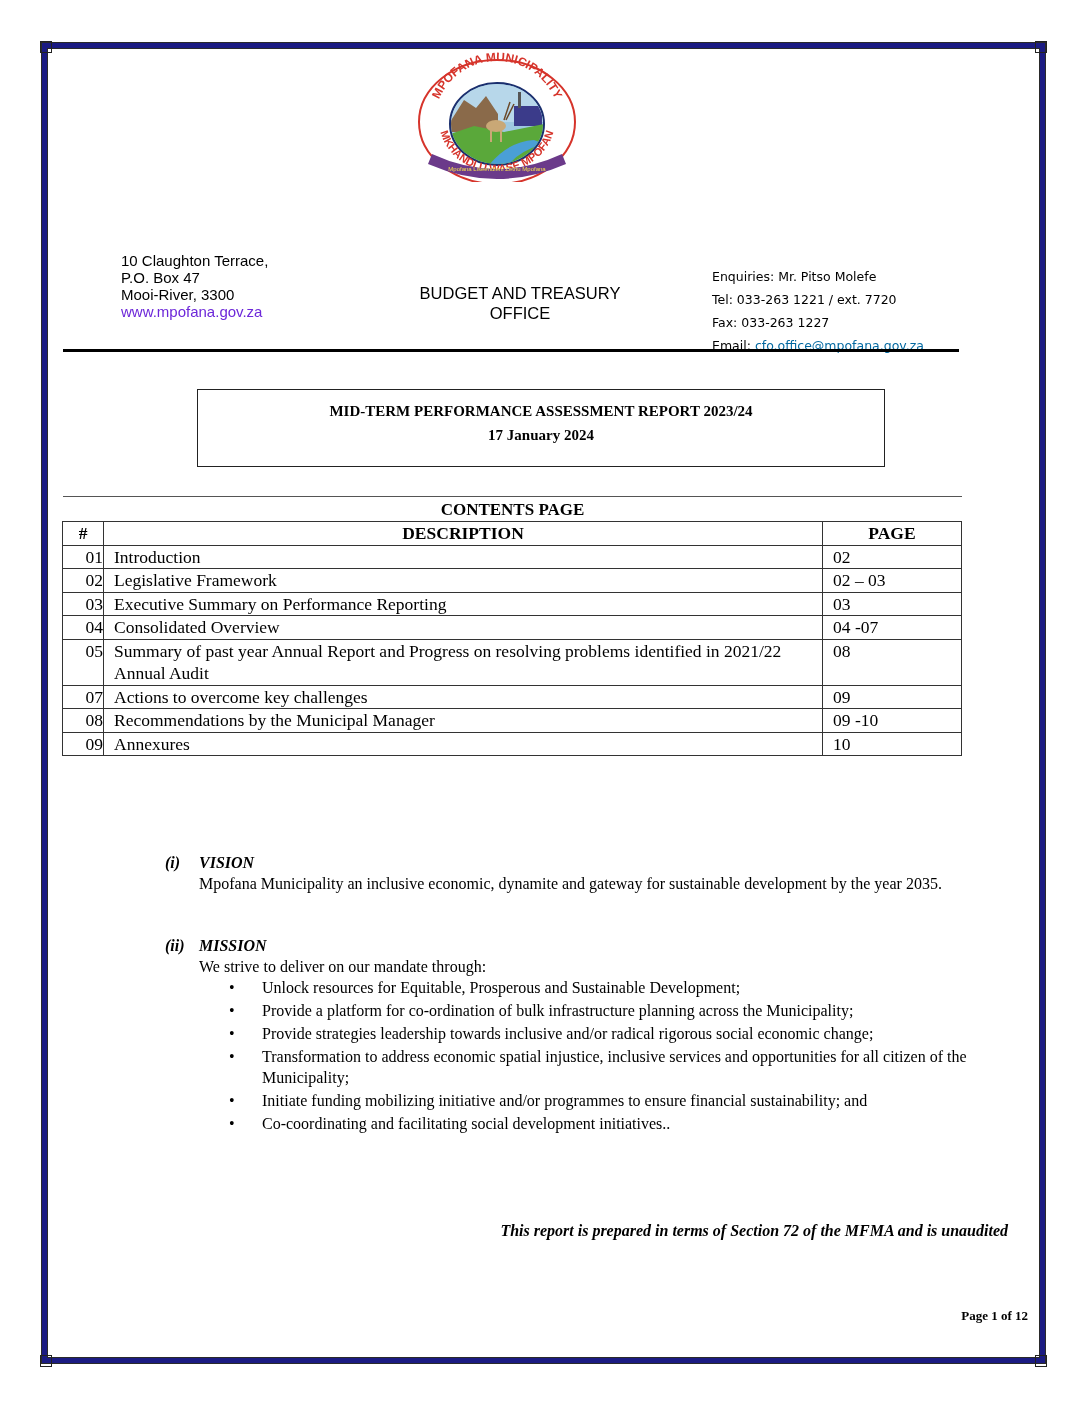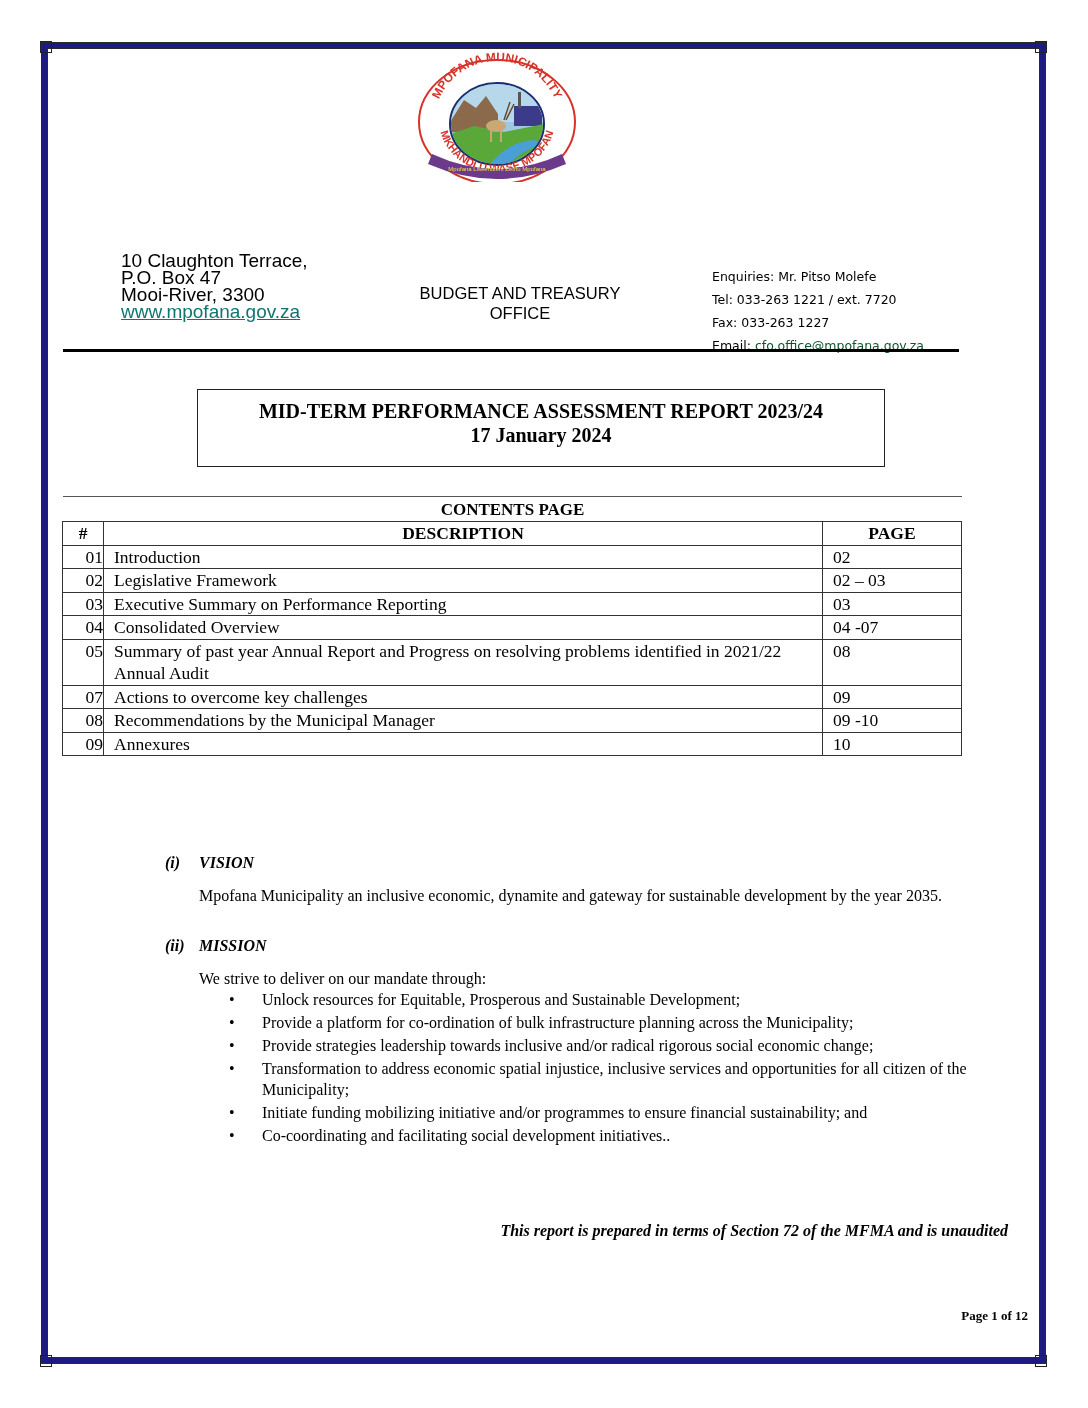--- a/index.html
+++ b/index.html
@@ -1,37 +1,37 @@
 <!DOCTYPE html>
 <html><head>
 <meta charset="utf-8">
 <style>
   html, body { margin:0; padding:0; background:#ffffff; }
   body { width:1088px; height:1408px; position:relative; overflow:hidden; font-family:"Liberation Serif", serif; color:#000; }
   .page-border { position:absolute; left:42px; top:43px; width:1003px; height:1320px; border:5px solid #1b1b82; box-shadow: 0 0 0 1px #2a2a2a, inset 0 0 0 1px #2a2a2a; box-sizing:border-box; }
   .corner { position:absolute; width:10px; height:10px; border:1px solid #222; background:transparent; }
   .logo { position:absolute; left:414px; top:52px; width:166px; height:130px; }
-  .addr { position:absolute; left:121px; top:252px; font-family:"Liberation Sans", sans-serif; font-size:19px; line-height:17px; }
-  .addr a { color:#0f766e; text-decoration:underline; }
+  .addr { position:absolute; left:121px; top:252px; font-family:"Liberation Sans", sans-serif; font-size:15px; line-height:17px; }
+  .addr a { color:#6d28d9; }
   .office { position:absolute; left:380px; top:283px; width:280px; text-align:center; font-family:"Liberation Sans", sans-serif; font-weight:normal; font-size:16.5px; line-height:20px; }
   .contact { position:absolute; left:712px; top:265px; font-family:"DejaVu Sans", sans-serif; font-size:12.5px; line-height:23px; }
-  .contact a { color:#14532d; text-decoration:underline; }
+  .contact a { color:#0369a1; text-decoration:underline; }
   .hr-thick { position:absolute; left:63px; top:349px; width:896px; height:3px; background:#000; }
-  .title-box { position:absolute; left:197px; top:389px; width:688px; height:78px; border:1.5px solid #222; box-sizing:border-box; text-align:center; font-weight:bold; font-size:20px; line-height:24px; padding-top:9px; }
+  .title-box { position:absolute; left:197px; top:389px; width:688px; height:78px; border:1.5px solid #222; box-sizing:border-box; text-align:center; font-weight:bold; font-size:15px; line-height:24px; padding-top:9px; }
   .hr-thin { position:absolute; left:63px; top:496px; width:899px; height:1px; background:#555; }
   .contents-title { position:absolute; left:63px; top:500px; width:899px; text-align:center; font-weight:bold; font-size:17px; line-height:20px; }
   table.toc { position:absolute; left:62px; top:521px; width:900px; border-collapse:collapse; font-size:17.5px; }
   table.toc td, table.toc th { border:1.3px solid #333; padding:0 10px; line-height:22.5px; vertical-align:top; }
   table.toc th { font-weight:bold; text-align:center; }
   table.toc td.num { text-align:right; padding:0; width:40px; }
   table.toc td.pg { width:118px; }
   .section { position:absolute; left:165px; font-size:16px; line-height:21px; }
   .sec-label { font-weight:bold; font-style:italic; }
   .sec-label .roman { display:inline-block; width:34px; }
-  .sec-body { padding-left:34px; width:800px;margin-top:12px; }
+  .sec-body { padding-left:34px; width:800px; }
   ul.mission { list-style:none; margin:0; padding:0 0 0 64px; width:770px; }
   ul.mission li { position:relative; padding-left:33px; margin-bottom:2px; }
   ul.mission li .bullet { position:absolute; left:0; top:0; }
   .disclaimer { position:absolute; left:440px; top:1222px; width:568px; text-align:right; font-weight:bold; font-style:italic; font-size:16px; }
   .pagenum { position:absolute; left:880px; top:1308px; width:148px; text-align:right; font-weight:bold; font-size:13px; }
 </style>
 </head>
 <body>
 
 <div class="page-border"></div>

